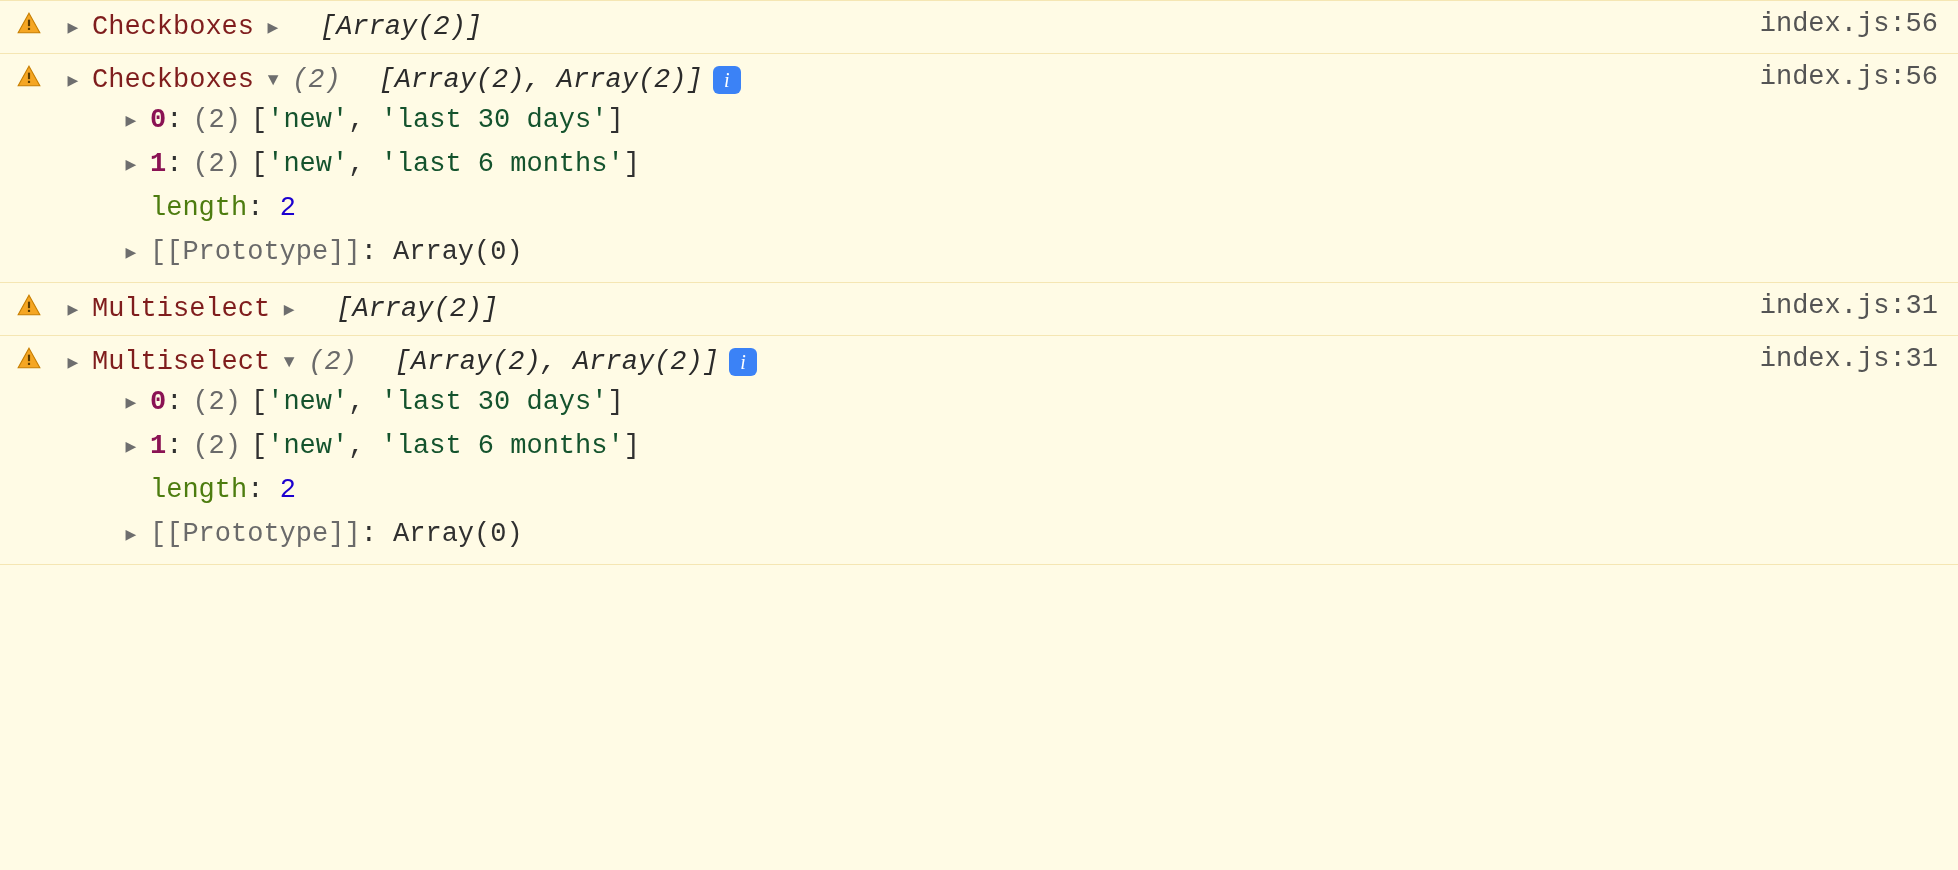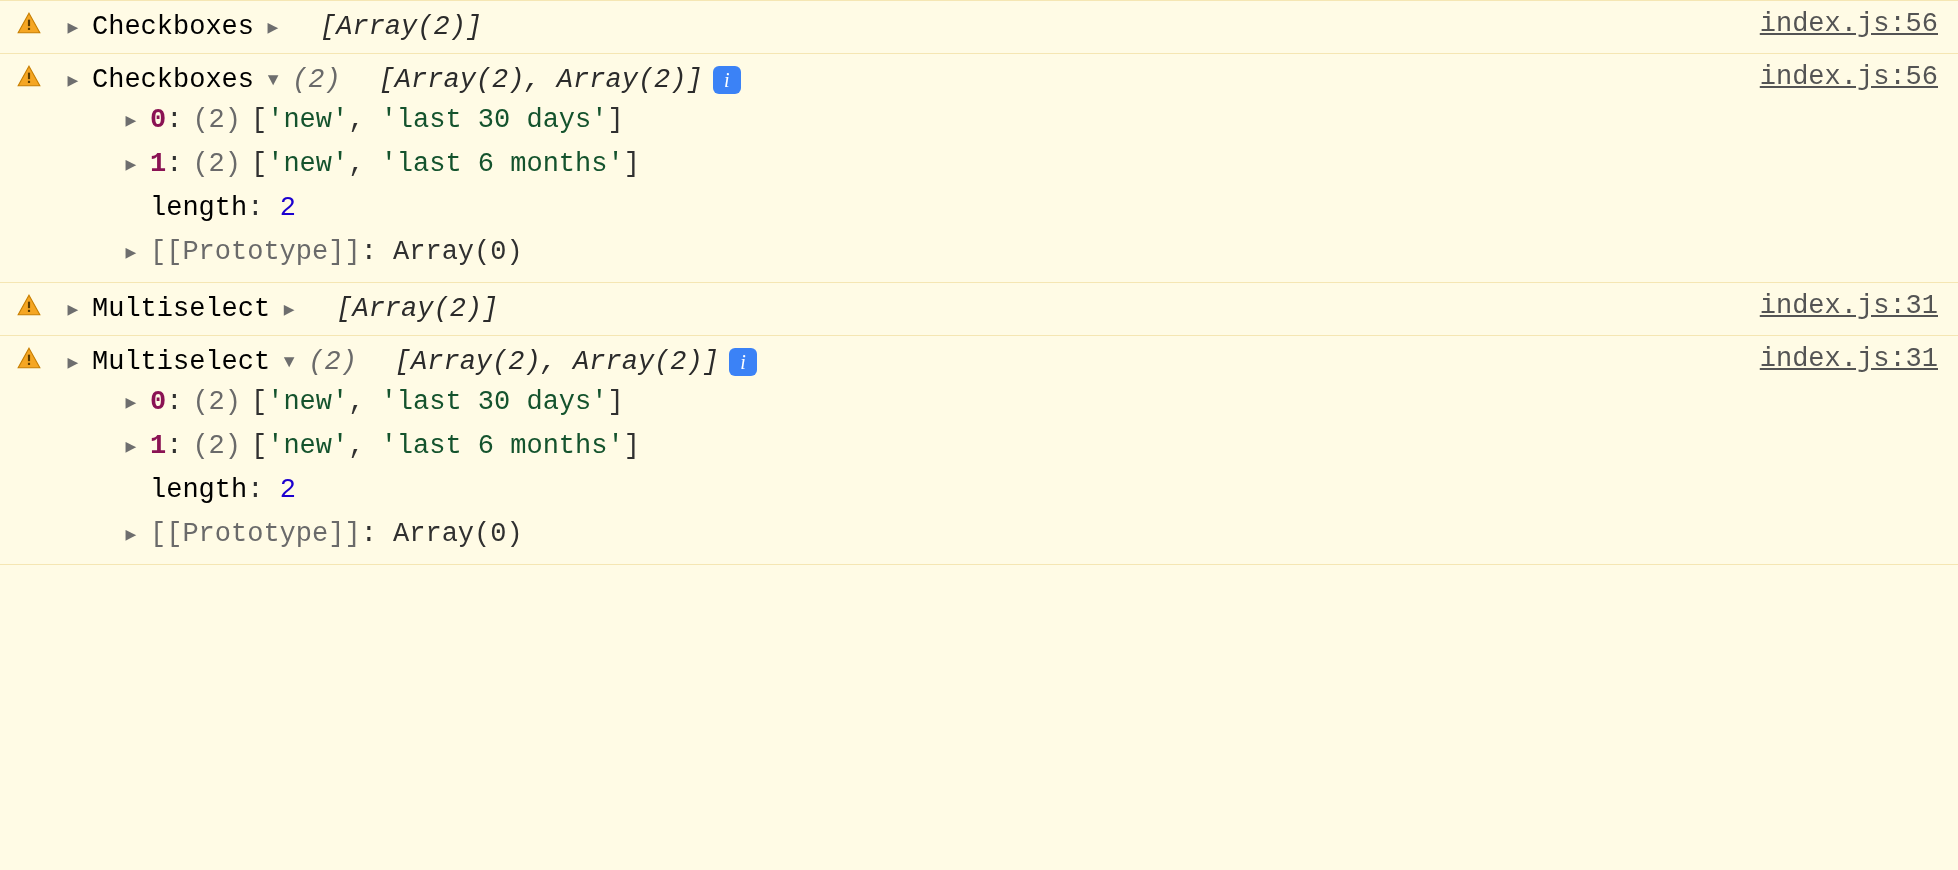--- a/index.html
+++ b/index.html
@@ -28,21 +28,20 @@
     padding-top: 2px;
   }
   .body {
     flex: 1 1 auto;
     min-width: 0;
   }
   .source {
     flex: 0 0 auto;
     text-align: right;
     color: #545454;
-    text-decoration: underline;
     white-space: nowrap;
     padding-left: 16px;
     cursor: pointer;
   }
   .warn-icon svg { display: block; }
   .line {
     display: flex;
     align-items: center;
     flex-wrap: wrap;
     gap: 10px;
@@ -54,21 +53,21 @@
     justify-content: center;
     width: 18px;
     height: 18px;
     cursor: pointer;
     color: #6e6e6e;
     font-size: 20px;
     user-select: none;
   }
   .expander.right::before { content: "▶"; font-size: 18px;}
   .expander.down::before  { content: "▼"; font-size: 18px;}
-  .label { color: #000000; }
+  .label { color: #7f1d1d; }
   .preview { font-style: italic; color: #2b2b2b; margin-left: 28px; }
   .preview-dim { font-style: italic; color: #6a6a6a; }
   .info-badge {
     display: inline-flex;
     align-items: center;
     justify-content: center;
     width: 28px;
     height: 28px;
     border-radius: 6px;
     background: #3b82f6;
@@ -87,21 +86,21 @@
     display: flex;
     align-items: center;
     gap: 10px;
     min-height: 44px;
   }
   .key-index { color: #8a1253; font-weight: 700; }
   .colon { color: #303030; }
   .dim { color: #6a6a6a; }
   .bracket { color: #303030; }
   .string { color: #14532d; }
-  .prop-name { color: #000000; }
+  .prop-name { color: #4d7c0f; }
   .num { color: #1c00cf; }
   .no-arrow-spacer { display:inline-block; width: 18px; }
 </style>
 </head>
 <body>
 
 <div class="row">
   <div class="gutter">
     <span class="warn-icon">
       <svg width="26" height="26" viewBox="0 0 24 24">

